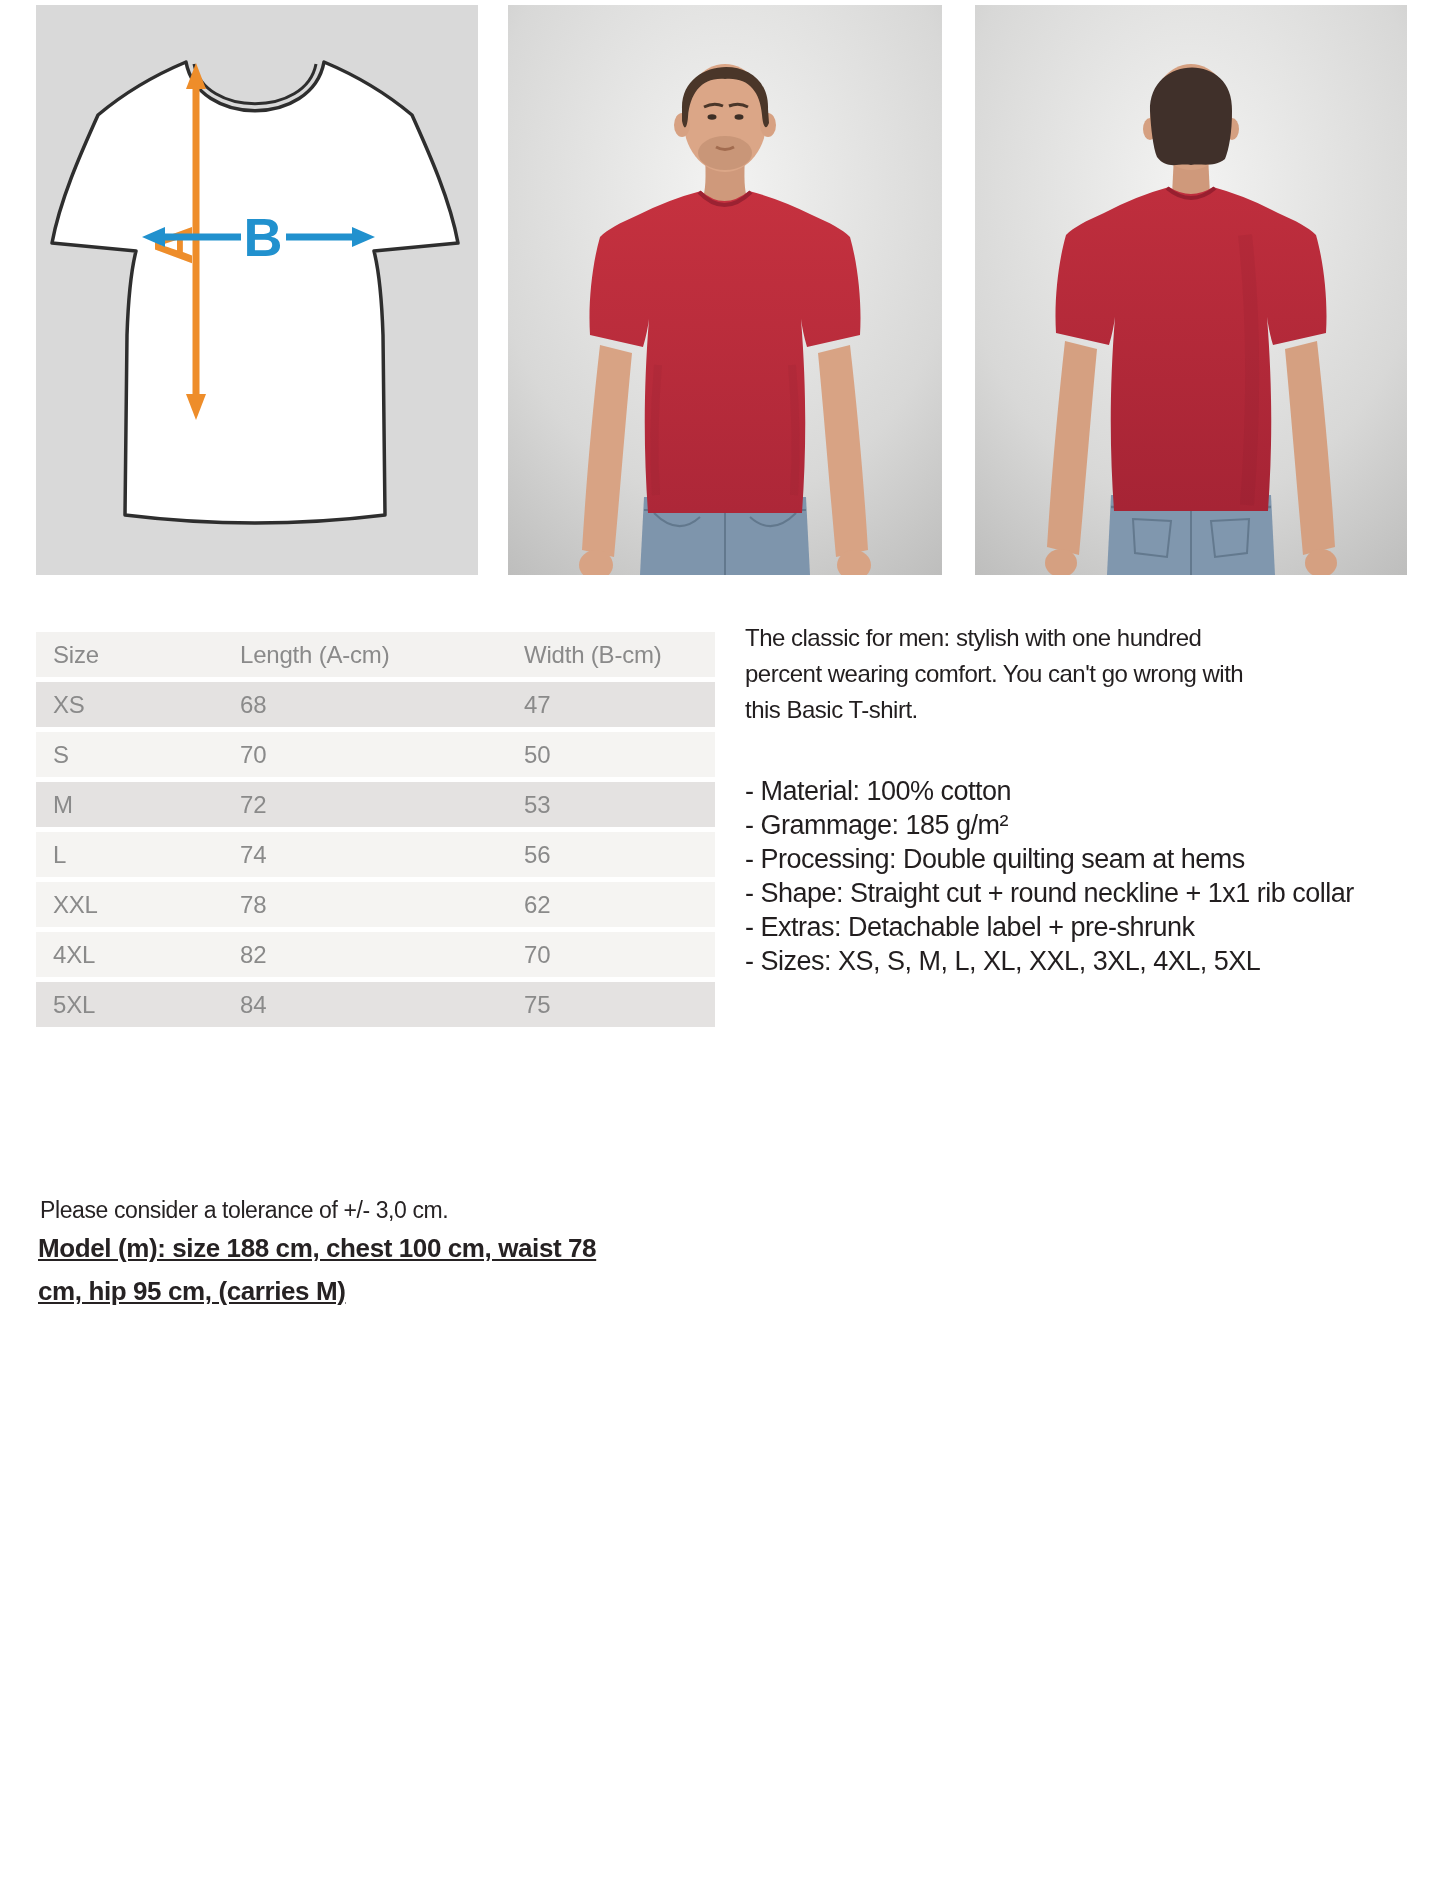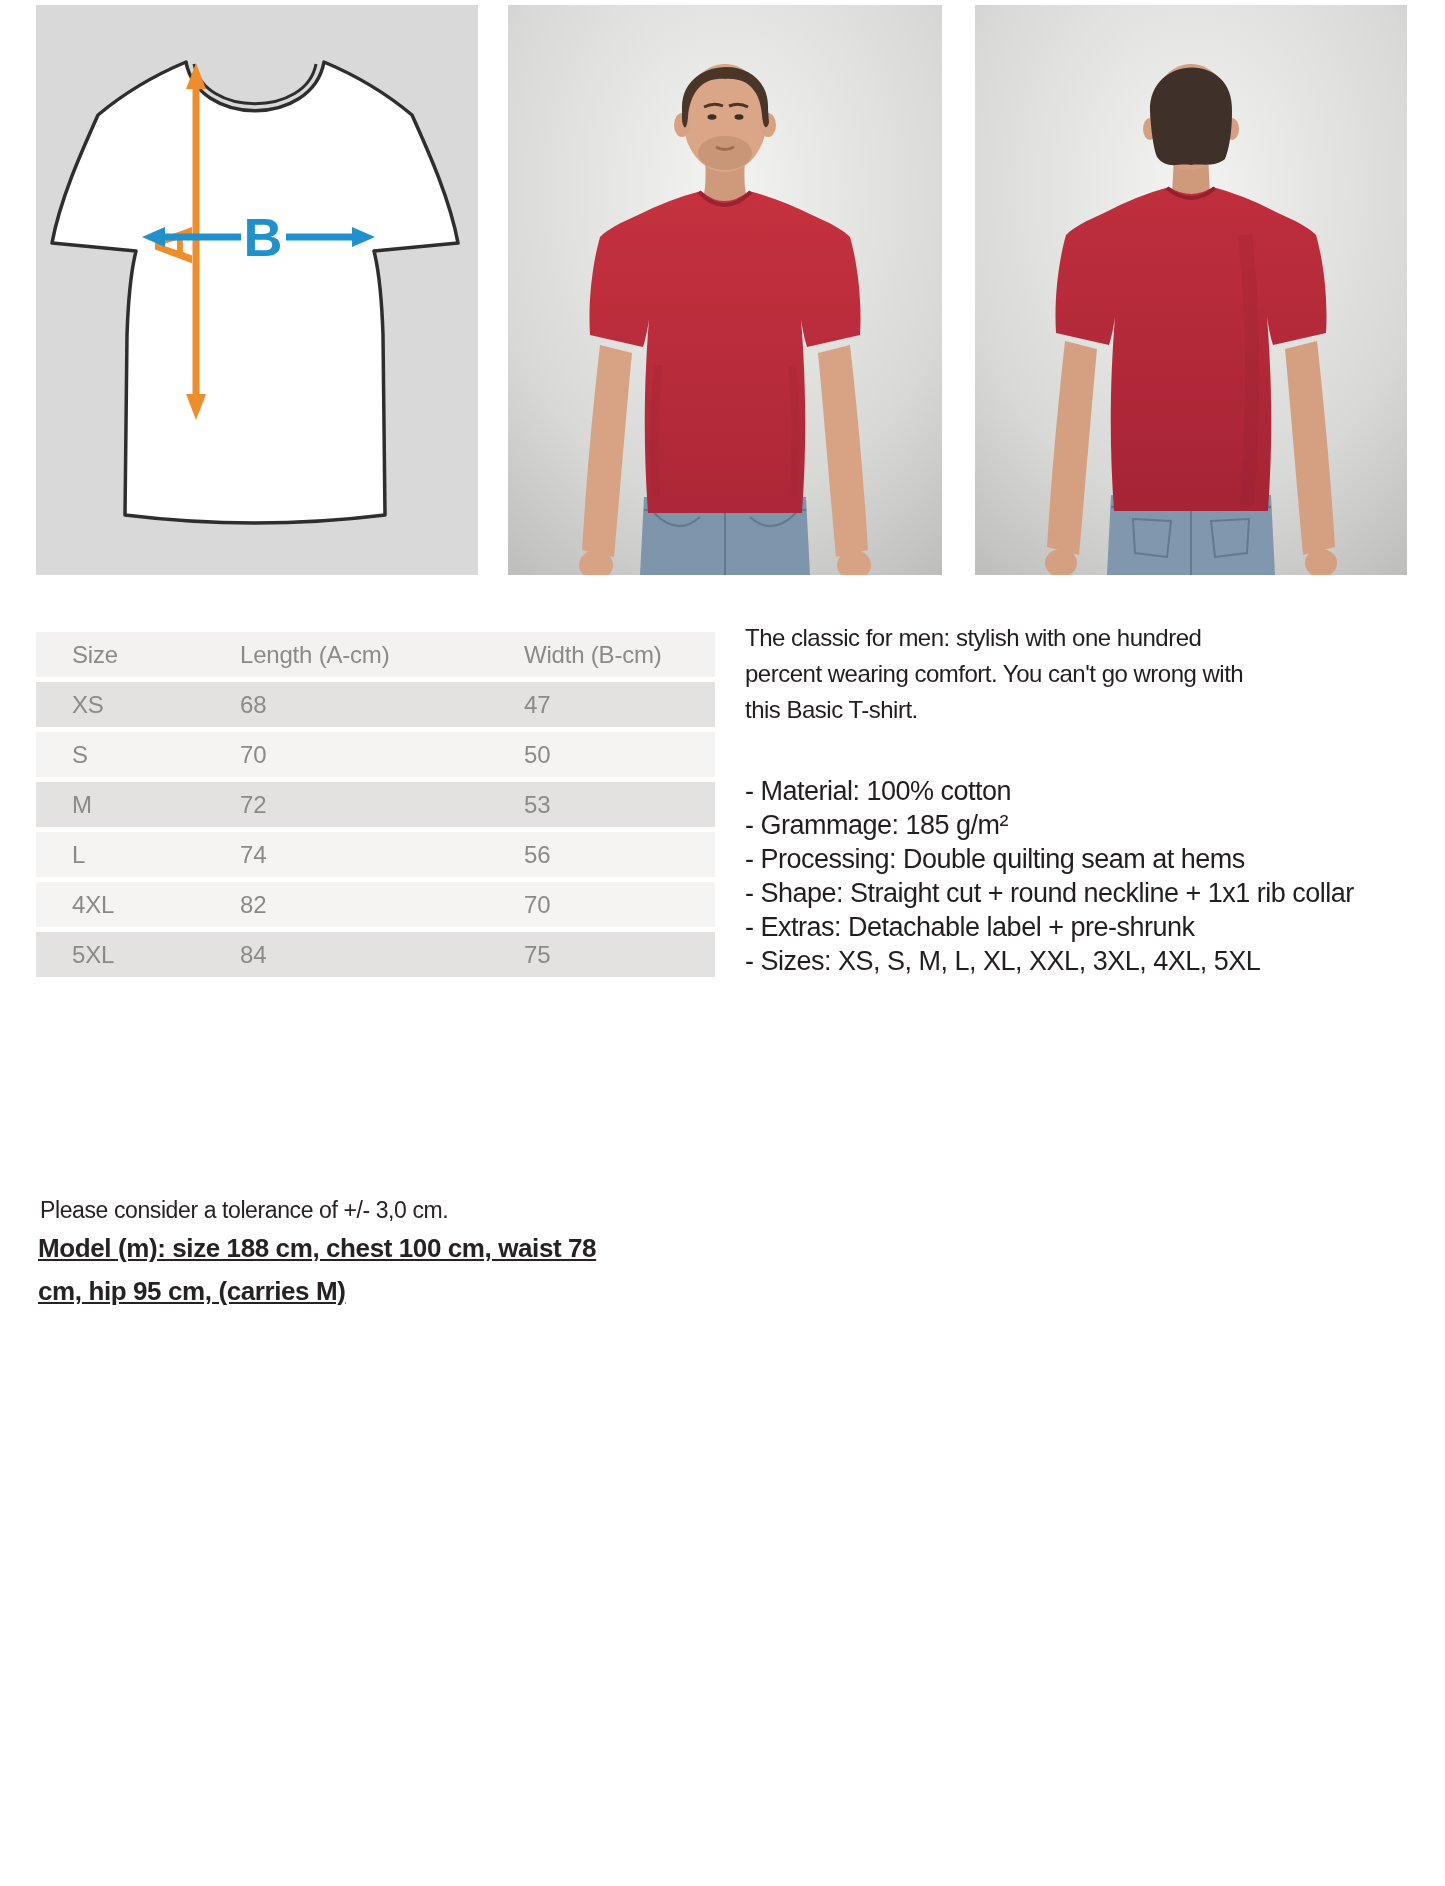--- a/index.html
+++ b/index.html
@@ -18,21 +18,21 @@
 
   
   #size-table{
     position:absolute;left:36px;top:627px;width:679px;
     border-collapse:separate;border-spacing:0 5px;table-layout:fixed;
   }
   #size-table th,#size-table td{
     height:45px;font-size:24px;color:#8a8a8a;font-weight:400;
     text-align:left;vertical-align:middle;letter-spacing:-0.2px;padding:0;
   }
-  #size-table th:first-child,#size-table td:first-child{padding-left:36px;}
+  #size-table th:first-child,#size-table td:first-child{padding-left:17px;}
   #size-table thead th{background:#f3f2f0;}
   #size-table tr.r-odd td{background:#e4e2e1;}
   #size-table tr.r-even td{background:#f5f4f2;}
 
   
   #description{left:745px;top:620px;width:675px;color:#221e1f;}
   #description .intro{
     margin:0;width:522px;font-size:24px;line-height:36px;letter-spacing:-0.5px;
   }
   #description .bullets{margin-top:46px;}
@@ -213,20 +213,25 @@
       <td>M</td>
       <td>72</td>
       <td>53</td>
     </tr>
     <tr class="r-even">
       <td>L</td>
       <td>74</td>
       <td>56</td>
     </tr>
     <tr class="r-even">
+      <td>XXL</td>
+      <td>78</td>
+      <td>62</td>
+    </tr>
+    <tr class="r-even">
       <td>4XL</td>
       <td>82</td>
       <td>70</td>
     </tr>
     <tr class="r-odd">
       <td>5XL</td>
       <td>84</td>
       <td>75</td>
     </tr>
   </tbody>

